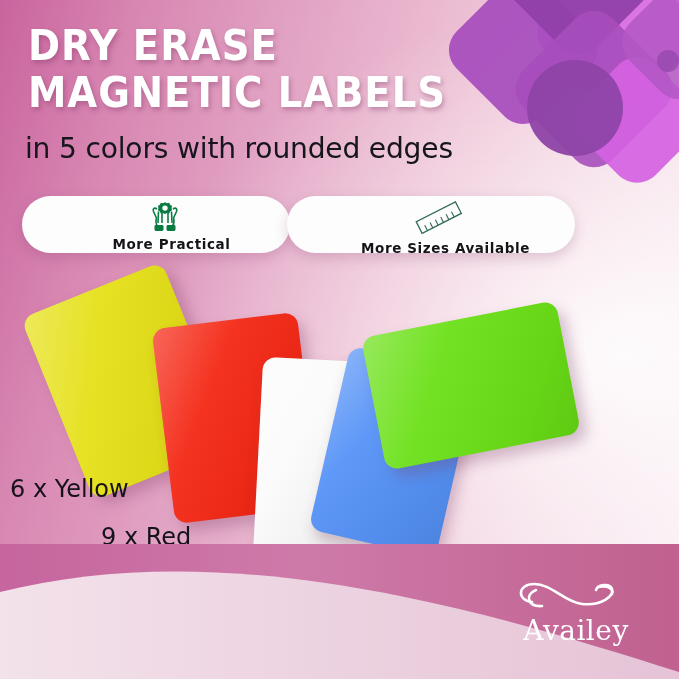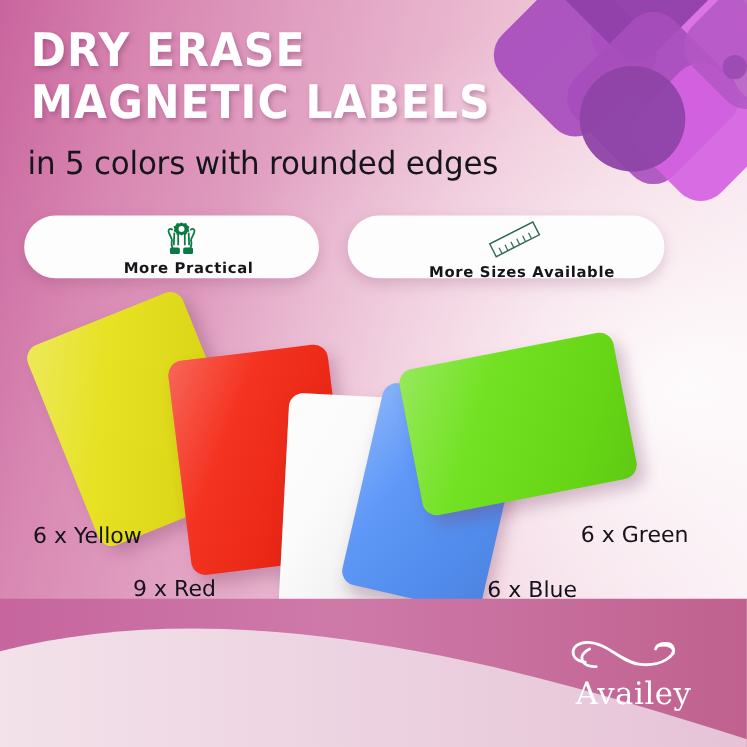--- a/index.html
+++ b/index.html
@@ -40,42 +40,42 @@
 
   
   .badge{
     position:absolute;top:196px;height:57px;
     background:#fdfdfd;border-radius:29px;
     display:flex;align-items:center;
     box-shadow:0 5px 13px rgba(130,60,105,0.23);
     flex-direction:column;
   }
   #badge-practical{left:22px;width:250px;padding-left:18px;}
-  #badge-sizes{left:316px;width:272px;padding-left:16px;}
+  #badge-sizes{left:287px;width:272px;padding-left:16px;}
   .badge-label{
     font-family:"DejaVu Sans", sans-serif;
     font-size:13.5px;font-weight:bold;color:#171419;
     letter-spacing:0.6px;margin-left:13px;white-space:nowrap;
   }
   .badge-icon{flex:0 0 auto;display:block;}
 
   
   .card{
     position:absolute;border-radius:13px;
     box-shadow:6px 9px 14px rgba(120,60,100,0.30);
   }
   .card-white{box-shadow:6px 9px 15px rgba(120,60,100,0.26);}
   .sheen{
     position:absolute;inset:0;border-radius:13px;
     background:linear-gradient(118deg, rgba(255,255,255,0.30) 0%, rgba(255,255,255,0.06) 34%, rgba(0,0,0,0.05) 78%, rgba(0,0,0,0.10) 100%);
   }
   .card-label{
     position:absolute;
     font-family:"DejaVu Sans", sans-serif;
-    font-size:20px;color:#15121a;white-space:nowrap;margin-left:20px;
+    font-size:24px;color:#15121a;white-space:nowrap;
   }
 
   
   #wave{position:absolute;left:0;bottom:0;width:679px;height:135px;}
   #logo{position:absolute;right:26px;bottom:26px;width:210px;text-align:center;}
   #logo-mark{display:block;margin:0 auto -6px auto;}
   #logo-text{
     font-family:"DejaVu Serif", serif;
     font-size:28px;color:#ffffff;letter-spacing:0.5px;line-height:44px;
   }
@@ -157,22 +157,20 @@
     <div class="sheen"></div>
   </div>
 
   <div class="card" style="left:372px;top:318px;width:198px;height:135px;background:#6ae016;transform:rotate(-11deg);">
     <div class="sheen"></div>
   </div>
 
   <div class="card-label" style="left:10px;top:475px;">6 x Yellow</div>
   <div class="card-label" style="left:101px;top:523px;">9 x Red</div>
   <div class="card-label" style="left:265px;top:561px;">6 x White</div>
-  <div class="card-label" style="left:423px;top:524px;">6 x Blue</div>
-  <div class="card-label" style="left:508px;top:474px;">6 x Green</div>
 
   <svg id="wave" viewBox="0 0 679 135" preserveAspectRatio="none">
     <defs>
       <linearGradient id="gWaveTop" x1="0" y1="0" x2="1" y2="0">
         <stop offset="0%" stop-color="#c6659e"></stop>
         <stop offset="45%" stop-color="#ce7aa9"></stop>
         <stop offset="100%" stop-color="#c0618f"></stop>
       </linearGradient>
       <linearGradient id="gWaveBot" x1="0" y1="0" x2="1" y2="0">
         <stop offset="0%" stop-color="#f3e2ea"></stop>

